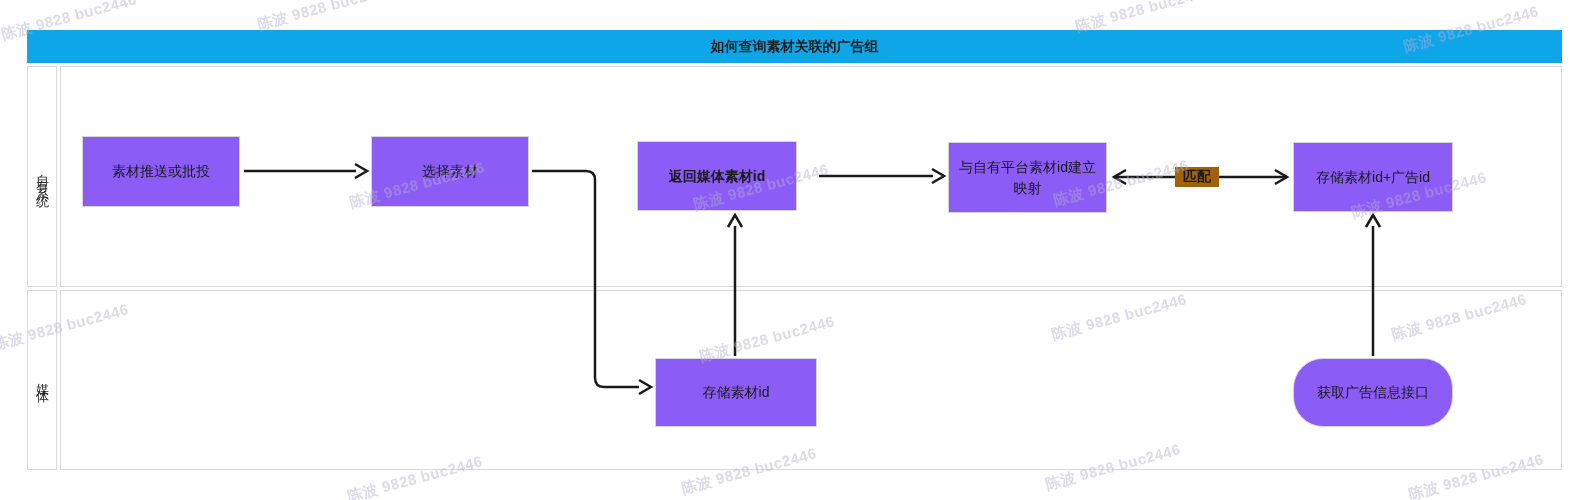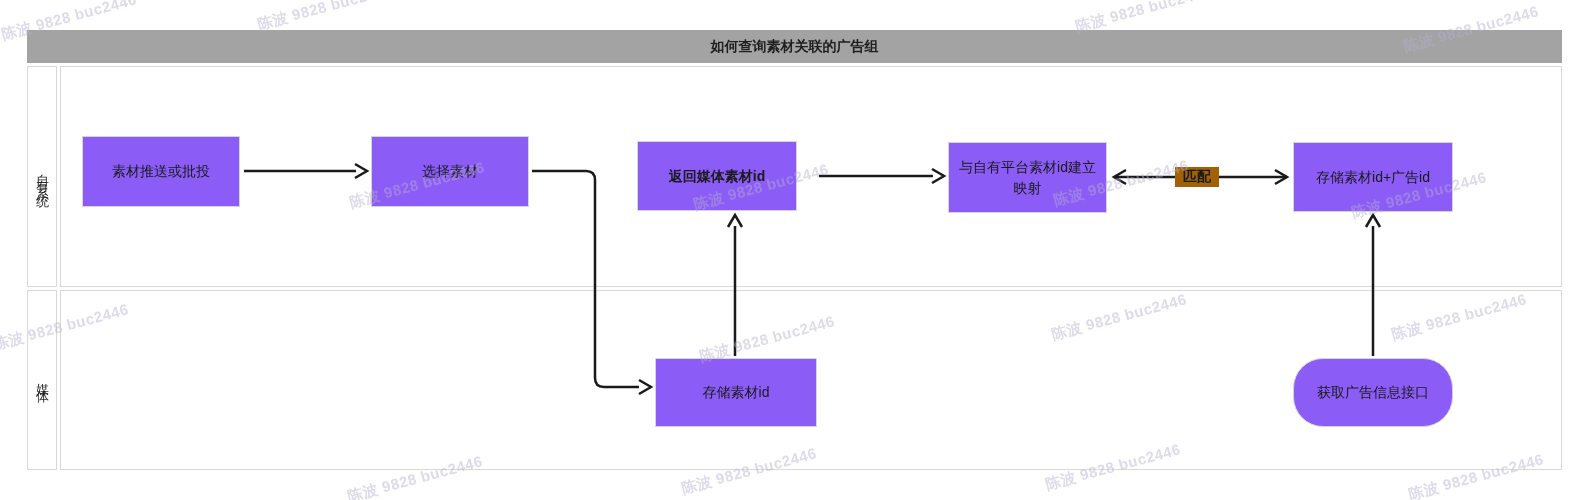--- a/index.html
+++ b/index.html
@@ -9,21 +9,21 @@
     font-family: "Liberation Sans", "DejaVu Sans", sans-serif;
     overflow: hidden;
     position: relative;
     color: #1a1a1a;
   }
 
   
   .diagram { position: absolute; left: 27px; top: 30px; width: 1535px; height: 440px; }
   .title-bar {
     position: absolute; left: 0; top: 0; width: 1535px; height: 33px;
-    background: #a3a3a3;
+    background: #0ea5e9;
     display: flex; align-items: center; justify-content: center;
     font-size: 14px; font-weight: 600; color: #1f1f1f;
   }
   .lane { position: absolute; left: 0; width: 1535px; display: flex; }
   .lane-1 { top: 36px; height: 221px; }
   .lane-2 { top: 260px; height: 180px; }
   .lane-label {
     width: 30px; height: 100%;
     border: 1px solid #d9d9d9; background: #ffffff;
     display: flex; align-items: center; justify-content: center;

